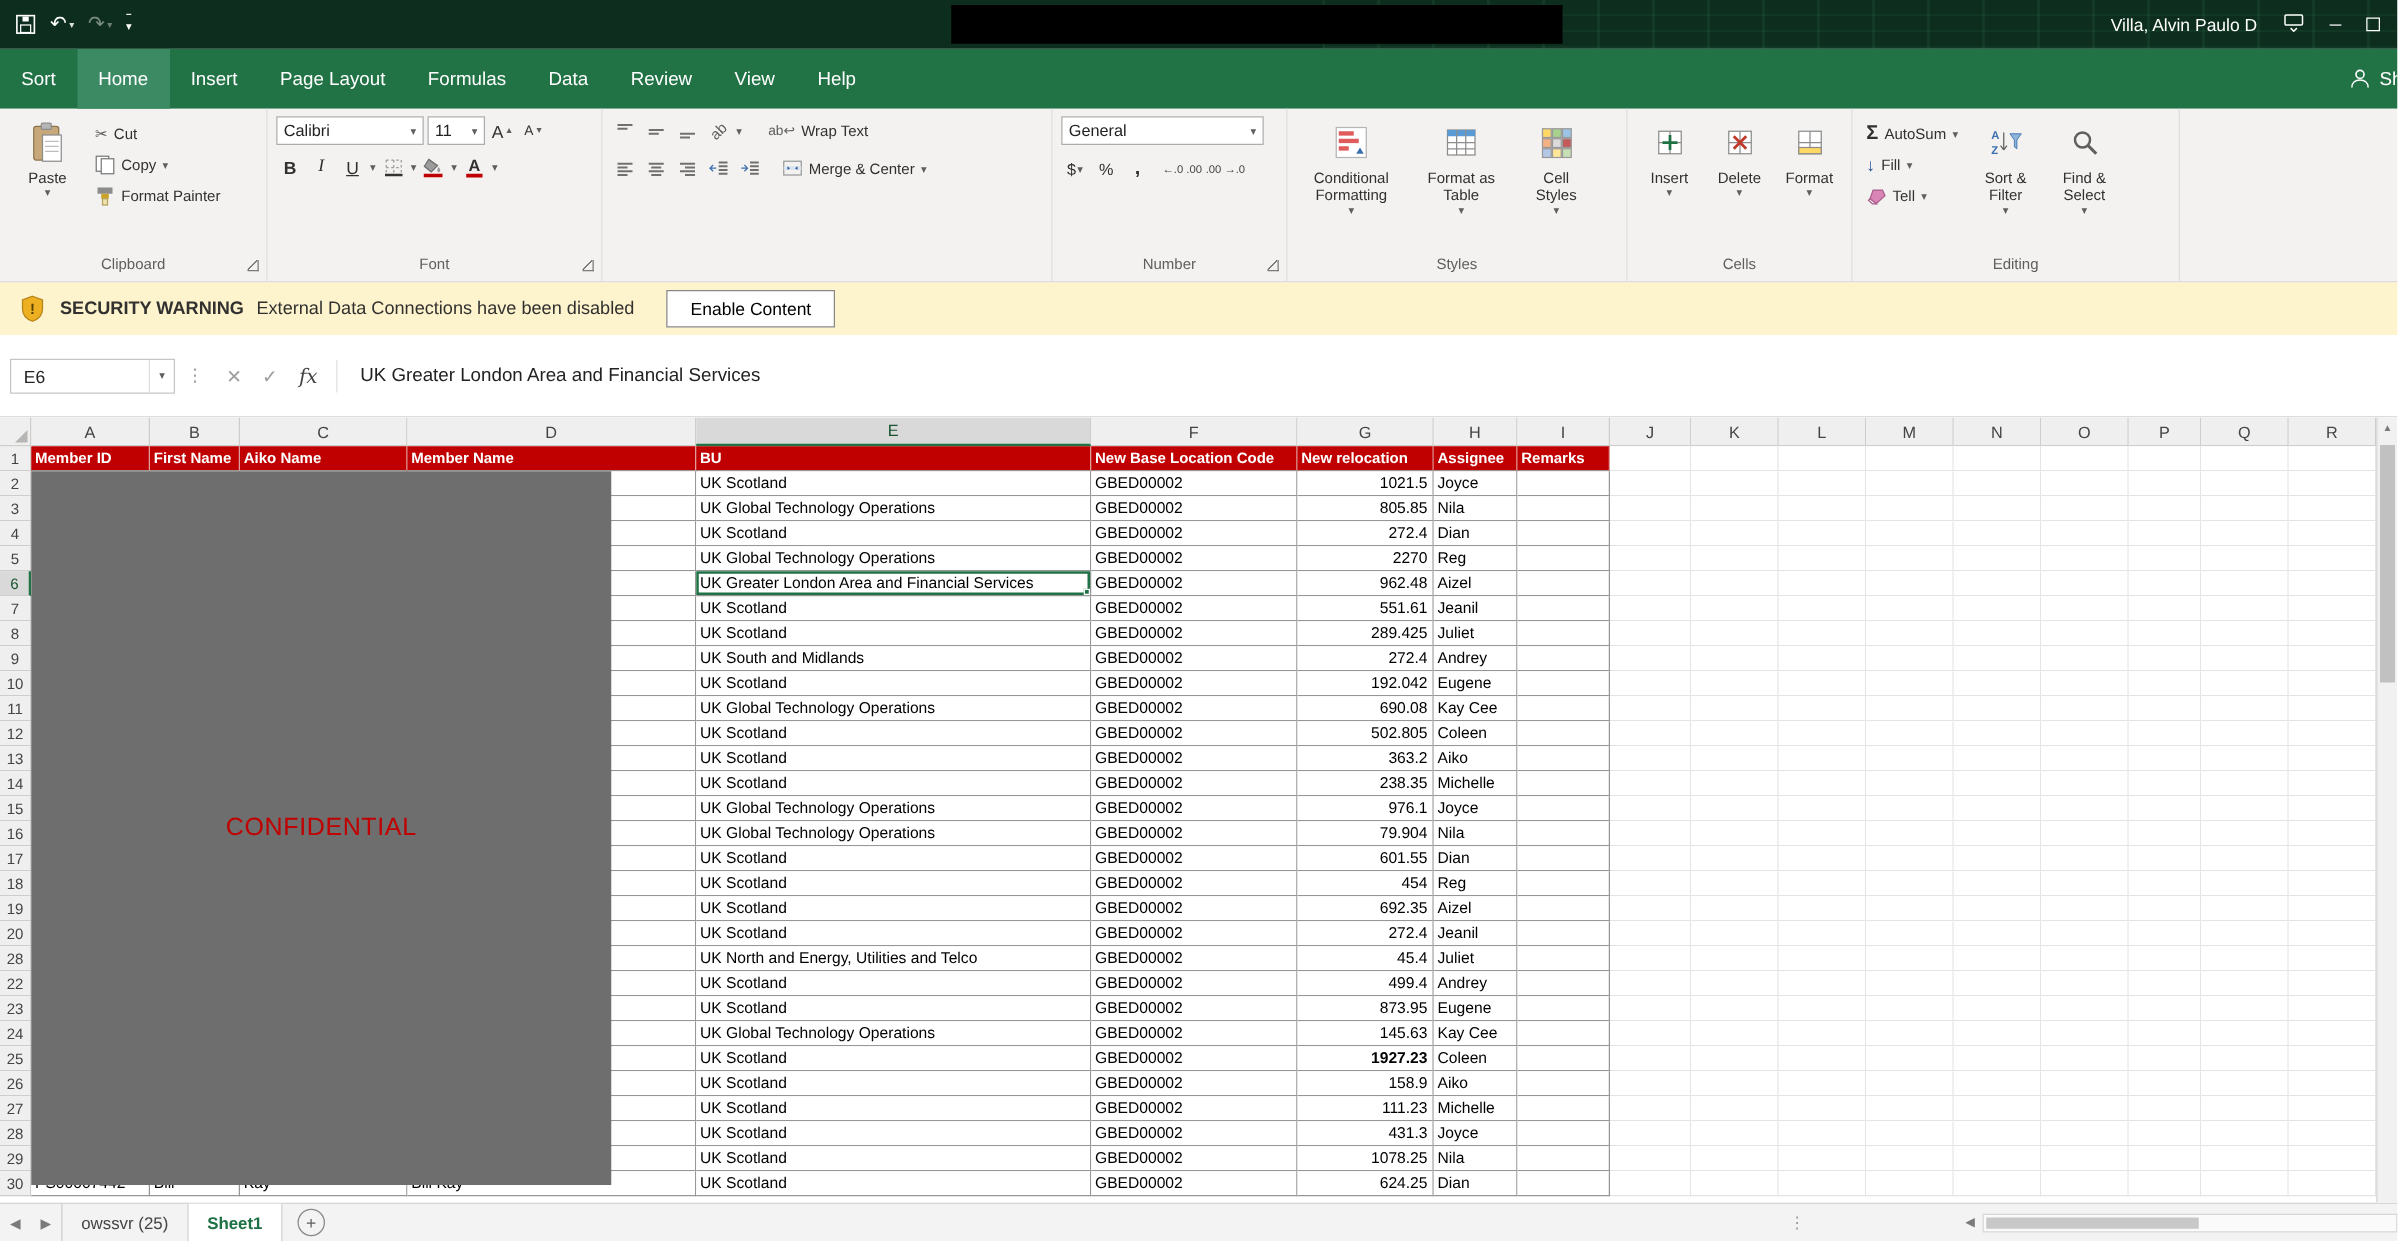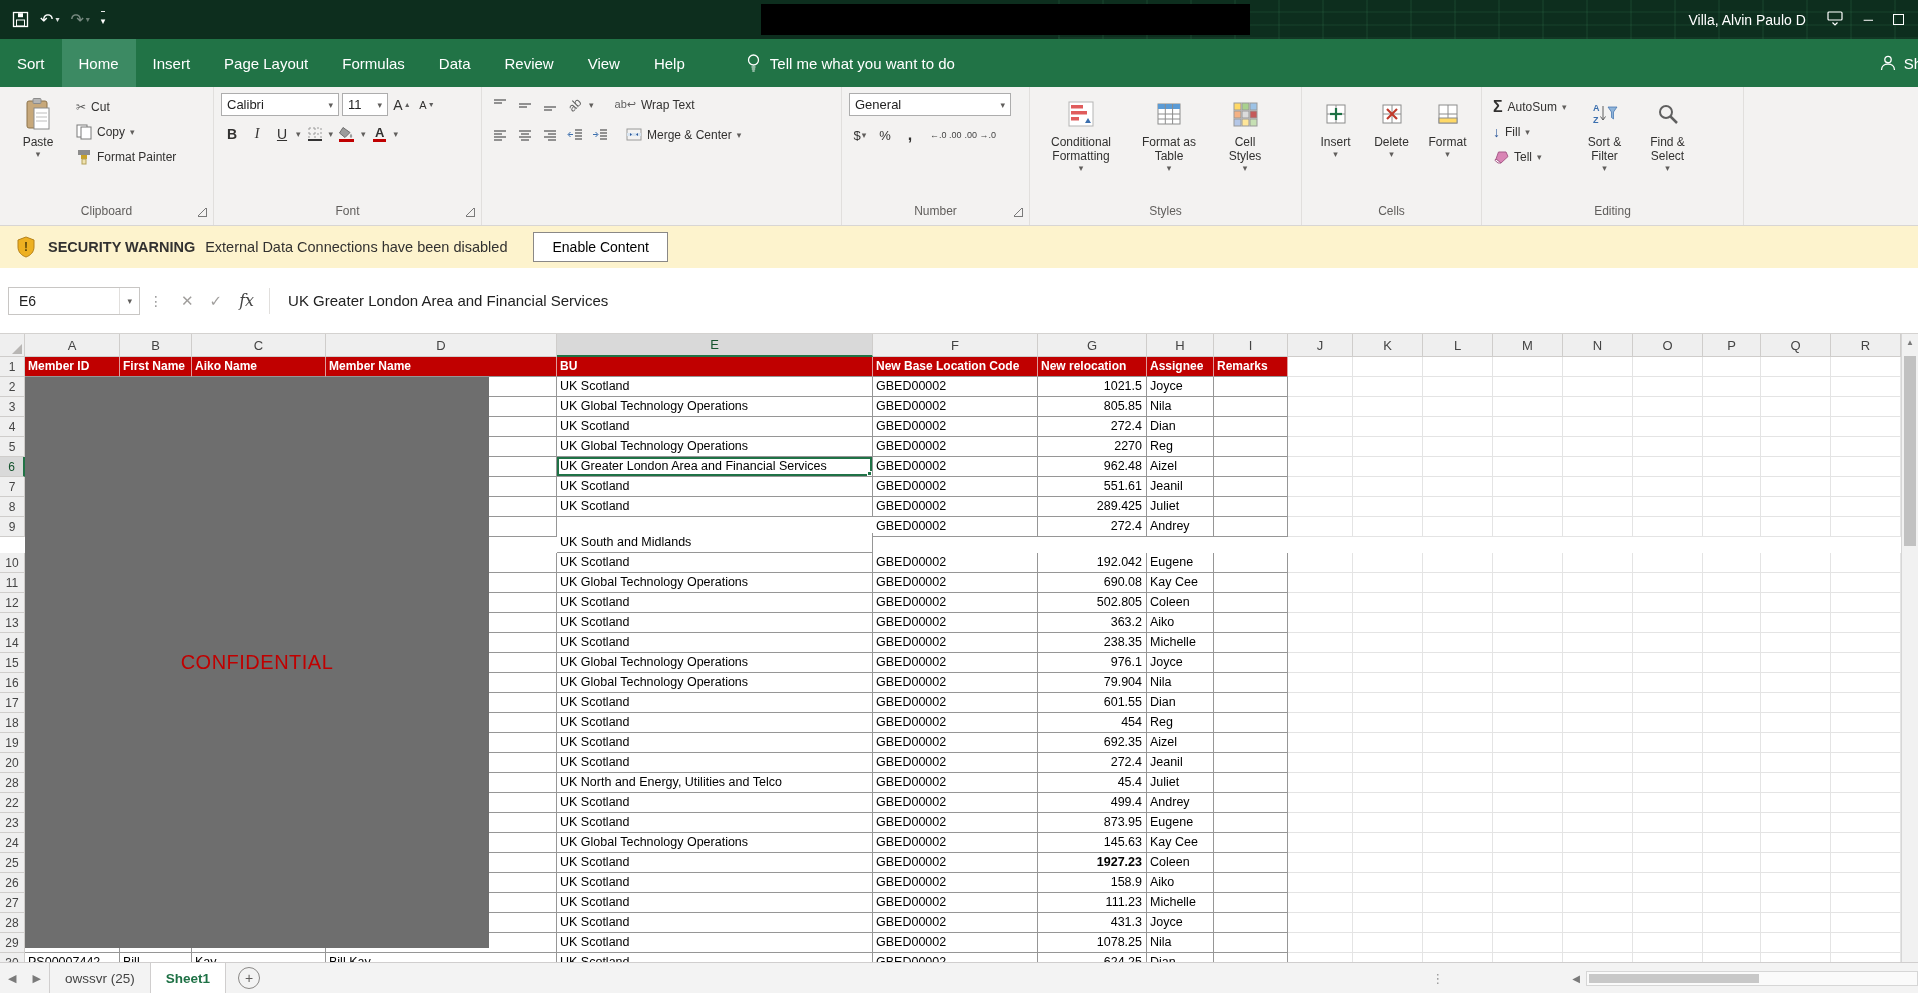--- a/index.html
+++ b/index.html
@@ -160,29 +160,20 @@
   <div class="menubar">
     <div class="mtab">Sort</div>
     <div class="mtab active">Home</div>
     <div class="mtab">Insert</div>
     <div class="mtab">Page Layout</div>
     <div class="mtab">Formulas</div>
     <div class="mtab">Data</div>
     <div class="mtab">Review</div>
     <div class="mtab">View</div>
     <div class="mtab">Help</div>
-    <div class="tellme">
-      <svg width="15" height="20" viewBox="0 0 15 20">
-          <circle cx="7.5" cy="7" r="5" fill="none" stroke="#fff" stroke-width="1.3"></circle>
-          <line x1="5.5" y1="14" x2="9.5" y2="14" stroke="#fff"></line>
-          <line x1="5.8" y1="16" x2="9.2" y2="16" stroke="#fff"></line>
-          <line x1="6.3" y1="18" x2="8.7" y2="18" stroke="#fff"></line>
-        </svg>
-      <span>Tell me what you want to do</span>
-    </div>
     <div class="share">
       <svg width="18" height="18" viewBox="0 0 18 18">
           <circle cx="9" cy="5.5" r="3.2" fill="none" stroke="#fff" stroke-width="1.3"></circle>
           <path d="M2.5 16 c0-4 3-6 6.5-6 s6.5 2 6.5 6" fill="none" stroke="#fff" stroke-width="1.3"></path>
         </svg>
       <span>Sh</span>
     </div>
   </div>
 
   <div class="ribbon">
@@ -783,21 +774,21 @@
           <div class="cell plain" style="width: 58px;"></div>
           <div class="cell plain" style="width: 70px;"></div>
           <div class="cell plain" style="width: 70px;"></div>
         </div>
         <div class="crow">
           <div class="rn">9</div>
           <div class="cell tbl" style="width: 95px;"></div>
           <div class="cell tbl" style="width: 72px;"></div>
           <div class="cell tbl" style="width: 134px;"></div>
           <div class="cell tbl" style="width: 231px;"></div>
-          <div class="cell tbl" style="width: 316px; margin-top: 16px;">UK South and Midlands</div>
+          <div class="cell tbl" style="width: 316px;">UK South and Midlands</div>
           <div class="cell tbl" style="width: 165px;">GBED00002</div>
           <div class="cell tbl num" style="width: 109px;">272.4</div>
           <div class="cell tbl" style="width: 67px;">Andrey</div>
           <div class="cell tbl" style="width: 74px;"></div>
           <div class="cell plain" style="width: 65px;"></div>
           <div class="cell plain" style="width: 70px;"></div>
           <div class="cell plain" style="width: 70px;"></div>
           <div class="cell plain" style="width: 70px;"></div>
           <div class="cell plain" style="width: 70px;"></div>
           <div class="cell plain" style="width: 70px;"></div>

